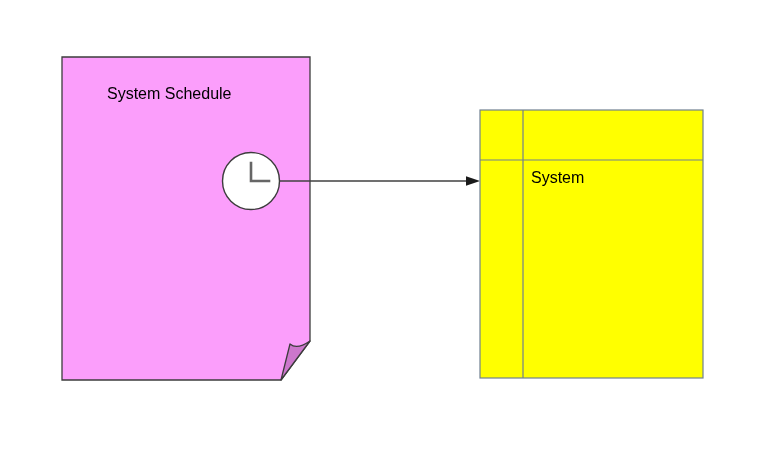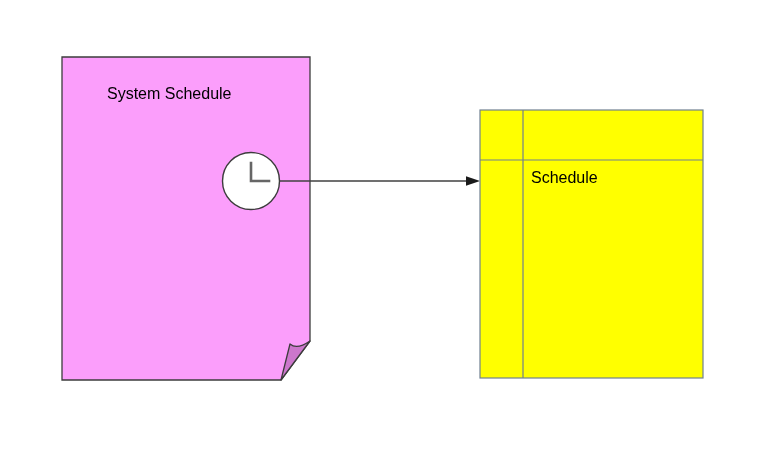--- a/index.html
+++ b/index.html
@@ -98,15 +98,15 @@
 
     <g>
       <rect class="rule-body" x="480" y="110" width="223" height="268" fill="#ffff00"></rect>
       <line class="rule-line" x1="523" y1="110" x2="523" y2="378"></line>
       <line class="rule-line" x1="480" y1="160" x2="703" y2="160"></line>
     </g>
   </svg>
 
   <div class="label doc-label">System Schedule</div>
 
-  <div class="label rule-label">Schedule</div>
+  <div class="label rule-label">System</div>
 
 </div>
 
 </body></html>

